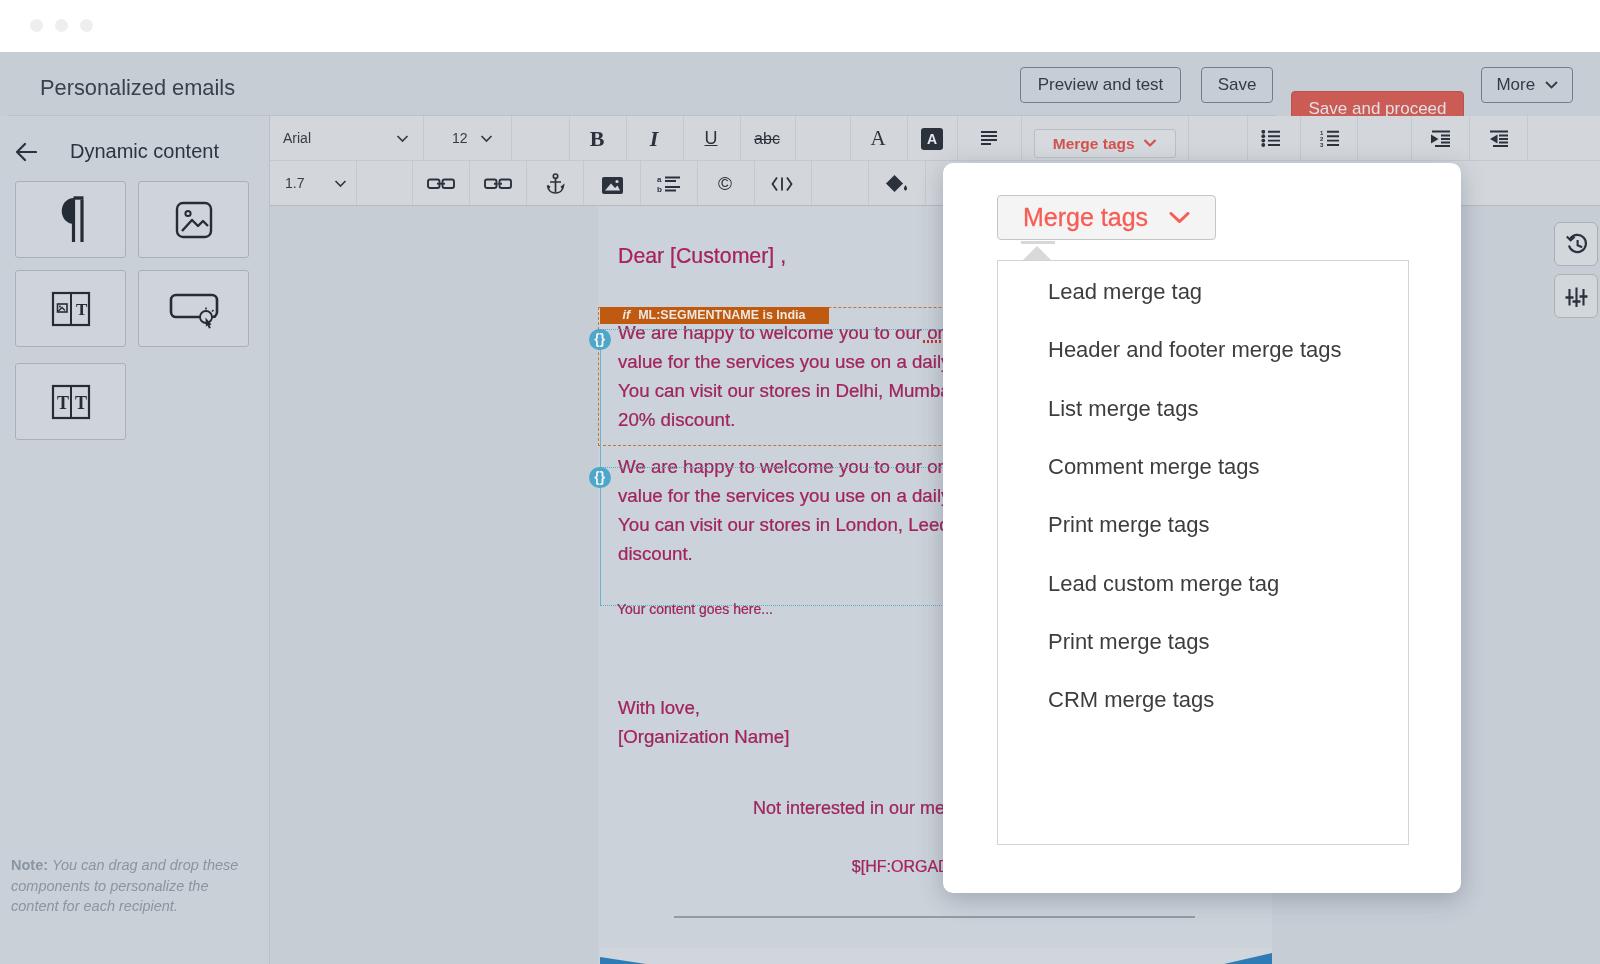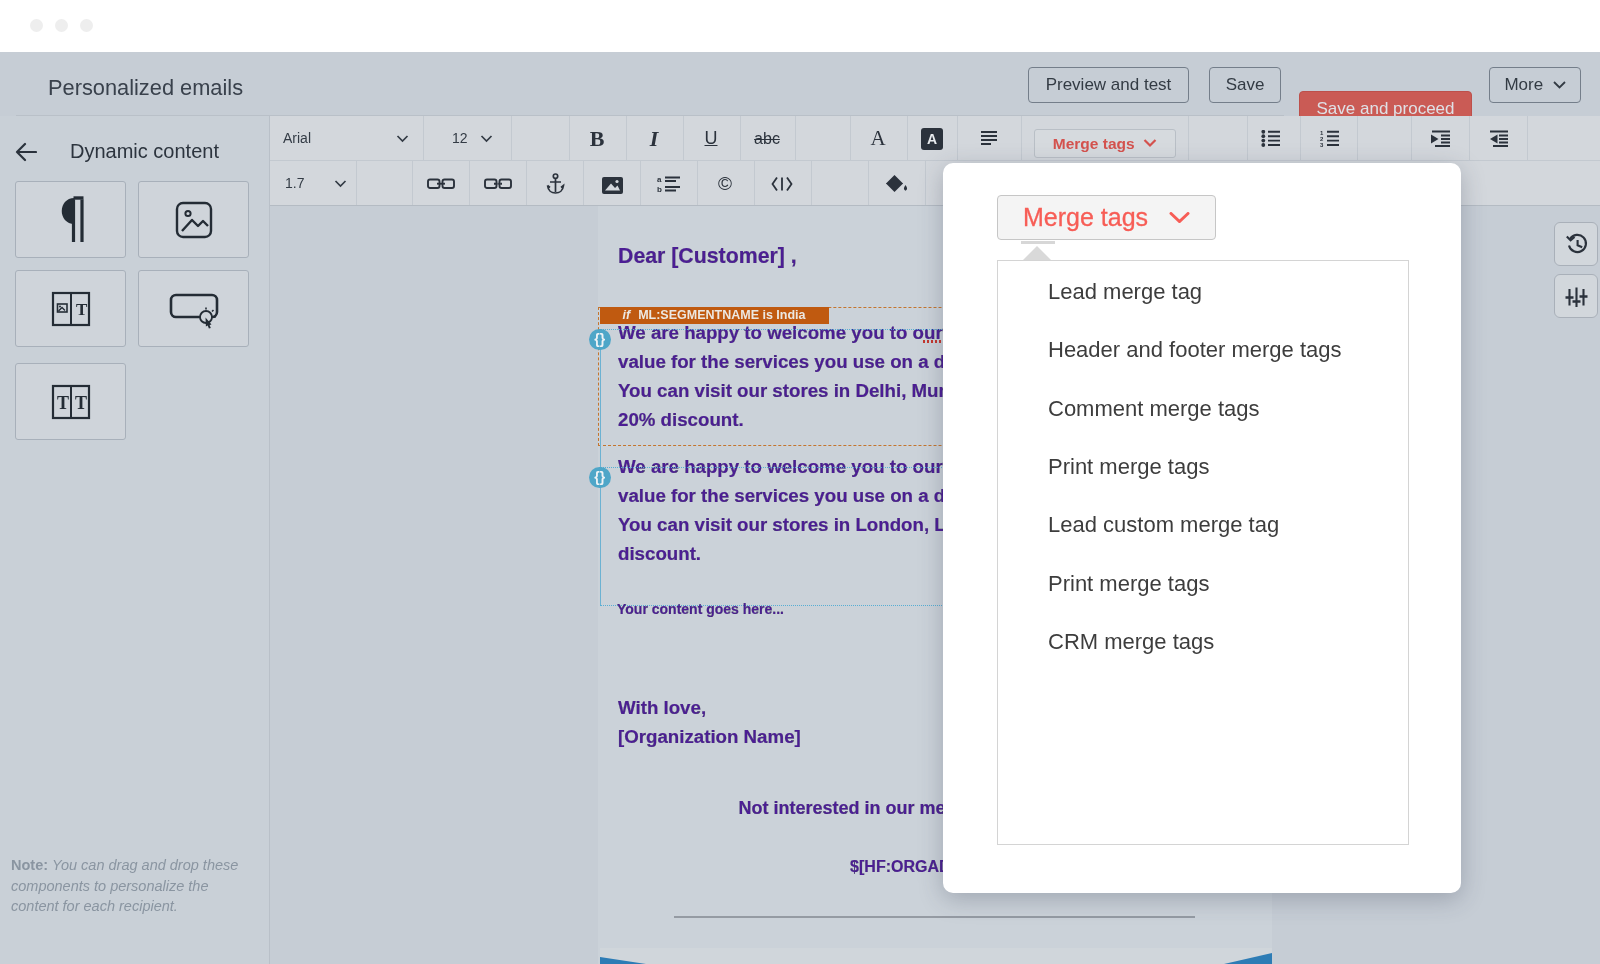--- a/index.html
+++ b/index.html
@@ -6,39 +6,39 @@
   html,body { width:1600px; height:964px; overflow:hidden; }
   body { font-family:"Liberation Sans", sans-serif; }
   #app { position:relative; width:1600px; height:964px; background:#c6cdd5; }
   .abs { position:absolute; }
 
   
   #topbar { left:0; top:0; width:1600px; height:52px; background:#ffffff; }
   .dot { top:19px; width:13px; height:13px; border-radius:50%; background:#eeeeee; }
 
   
-  #header { left:16px; top:52px; width:1268px; height:64px; background:#c6cdd5; border-bottom:1px solid #b9c0c8; }
+  #header { left:8px; top:52px; width:1268px; height:64px; background:#c6cdd5; border-bottom:1px solid #b9c0c8; }
   #title { left:32px; top:21px; font-size:21.8px; line-height:29px; color:#39414c; }
   .hbtn { top:15px; height:36px; border:1.5px solid #747e8a; border-radius:4px;
           font-size:17px; color:#333b44; display:flex; align-items:center; justify-content:center; }
 
   
   #sidebar { left:0; top:116px; width:270px; height:848px; background:#c9d0d7; border-right:1px solid #b9c0c8; }
   .tile { position:absolute; width:111px; height:77px; background:#cfd4da; border:1px solid #a8b0ba; border-radius:3px;
           display:flex; align-items:center; justify-content:center; color:#242c35; }
 
   
   #toolbar { left:270px; top:116px; width:1330px; height:90px; background:#d3d7dc; border-bottom:1px solid #b4bbc3; }
   .tsep { position:absolute; width:1px; background:#c3c9d0; }
   .ticon { position:absolute; color:#2b323c; display:flex; align-items:center; justify-content:center; }
   #rowsep { left:270px; top:160px; width:1330px; height:1px; background:#c3c9d0; }
 
   
   #emailbody { left:598px; top:206px; width:674px; height:758px; background:#cbd2d9; }
-  .etext { position:absolute; white-space:nowrap; color:#4c1d95;font-weight:bold; -webkit-text-stroke:0.2px #343b45; }
+  .etext { position:absolute; white-space:nowrap; color:#be185d; -webkit-text-stroke:0.2px #343b45; }
 
   
   #modal { left:943px; top:163px; width:518px; height:730px; background:#ffffff; border-radius:10px;
            box-shadow:0 6px 24px rgba(45,55,75,.28); }
   #mtbtn { left:997px; top:195px; width:219px; height:45px; background:#f4f4f4; border:1.5px solid #c6c6c6;
            border-radius:4px; display:flex; align-items:center; justify-content:center; color:#f75d56; font-size:25px; -webkit-text-stroke:0.3px #f75d56; }
   #dropdown { left:997px; top:260px; width:412px; height:585px; background:#fff; border:1px solid #d4d4d4; }
   .ditem { height:58.3px; display:flex; align-items:center; padding-left:50px; font-size:22px; color:#3d3d3d; }
 
   svg { display:block; }
@@ -287,19 +287,20 @@
 
   <div class="abs" id="modal"></div>
   <div class="abs" style="left:1021px; top:240.5px; width:34px; height:3px; background:#d7d7d7;"></div>
   <div class="abs" style="left:1023px; top:246px; width:0; height:0; border-left:14px solid transparent; border-right:14px solid transparent; border-bottom:14px solid #d9d9d9;"></div>
   <div class="abs" id="mtbtn">Merge tags&nbsp;&nbsp;&nbsp;<svg width="21" height="11" viewBox="0 0 21 11">
         <path d="M2 1.5 L10.5 9.5 L19 1.5" fill="none" stroke="#f75d56" stroke-width="3" stroke-linecap="round"></path>
       </svg></div>
   <div class="abs" id="dropdown">
     <div class="ditem" style="margin-top:2px;">Lead merge tag</div>
     <div class="ditem">Header and footer merge tags</div>
+    <div class="ditem">List merge tags</div>
     <div class="ditem">Comment merge tags</div>
     <div class="ditem">Print merge tags</div>
     <div class="ditem">Lead custom merge tag</div>
     <div class="ditem">Print merge tags</div>
     <div class="ditem">CRM merge tags</div>
   </div>
 </div>
 
 </body></html>

